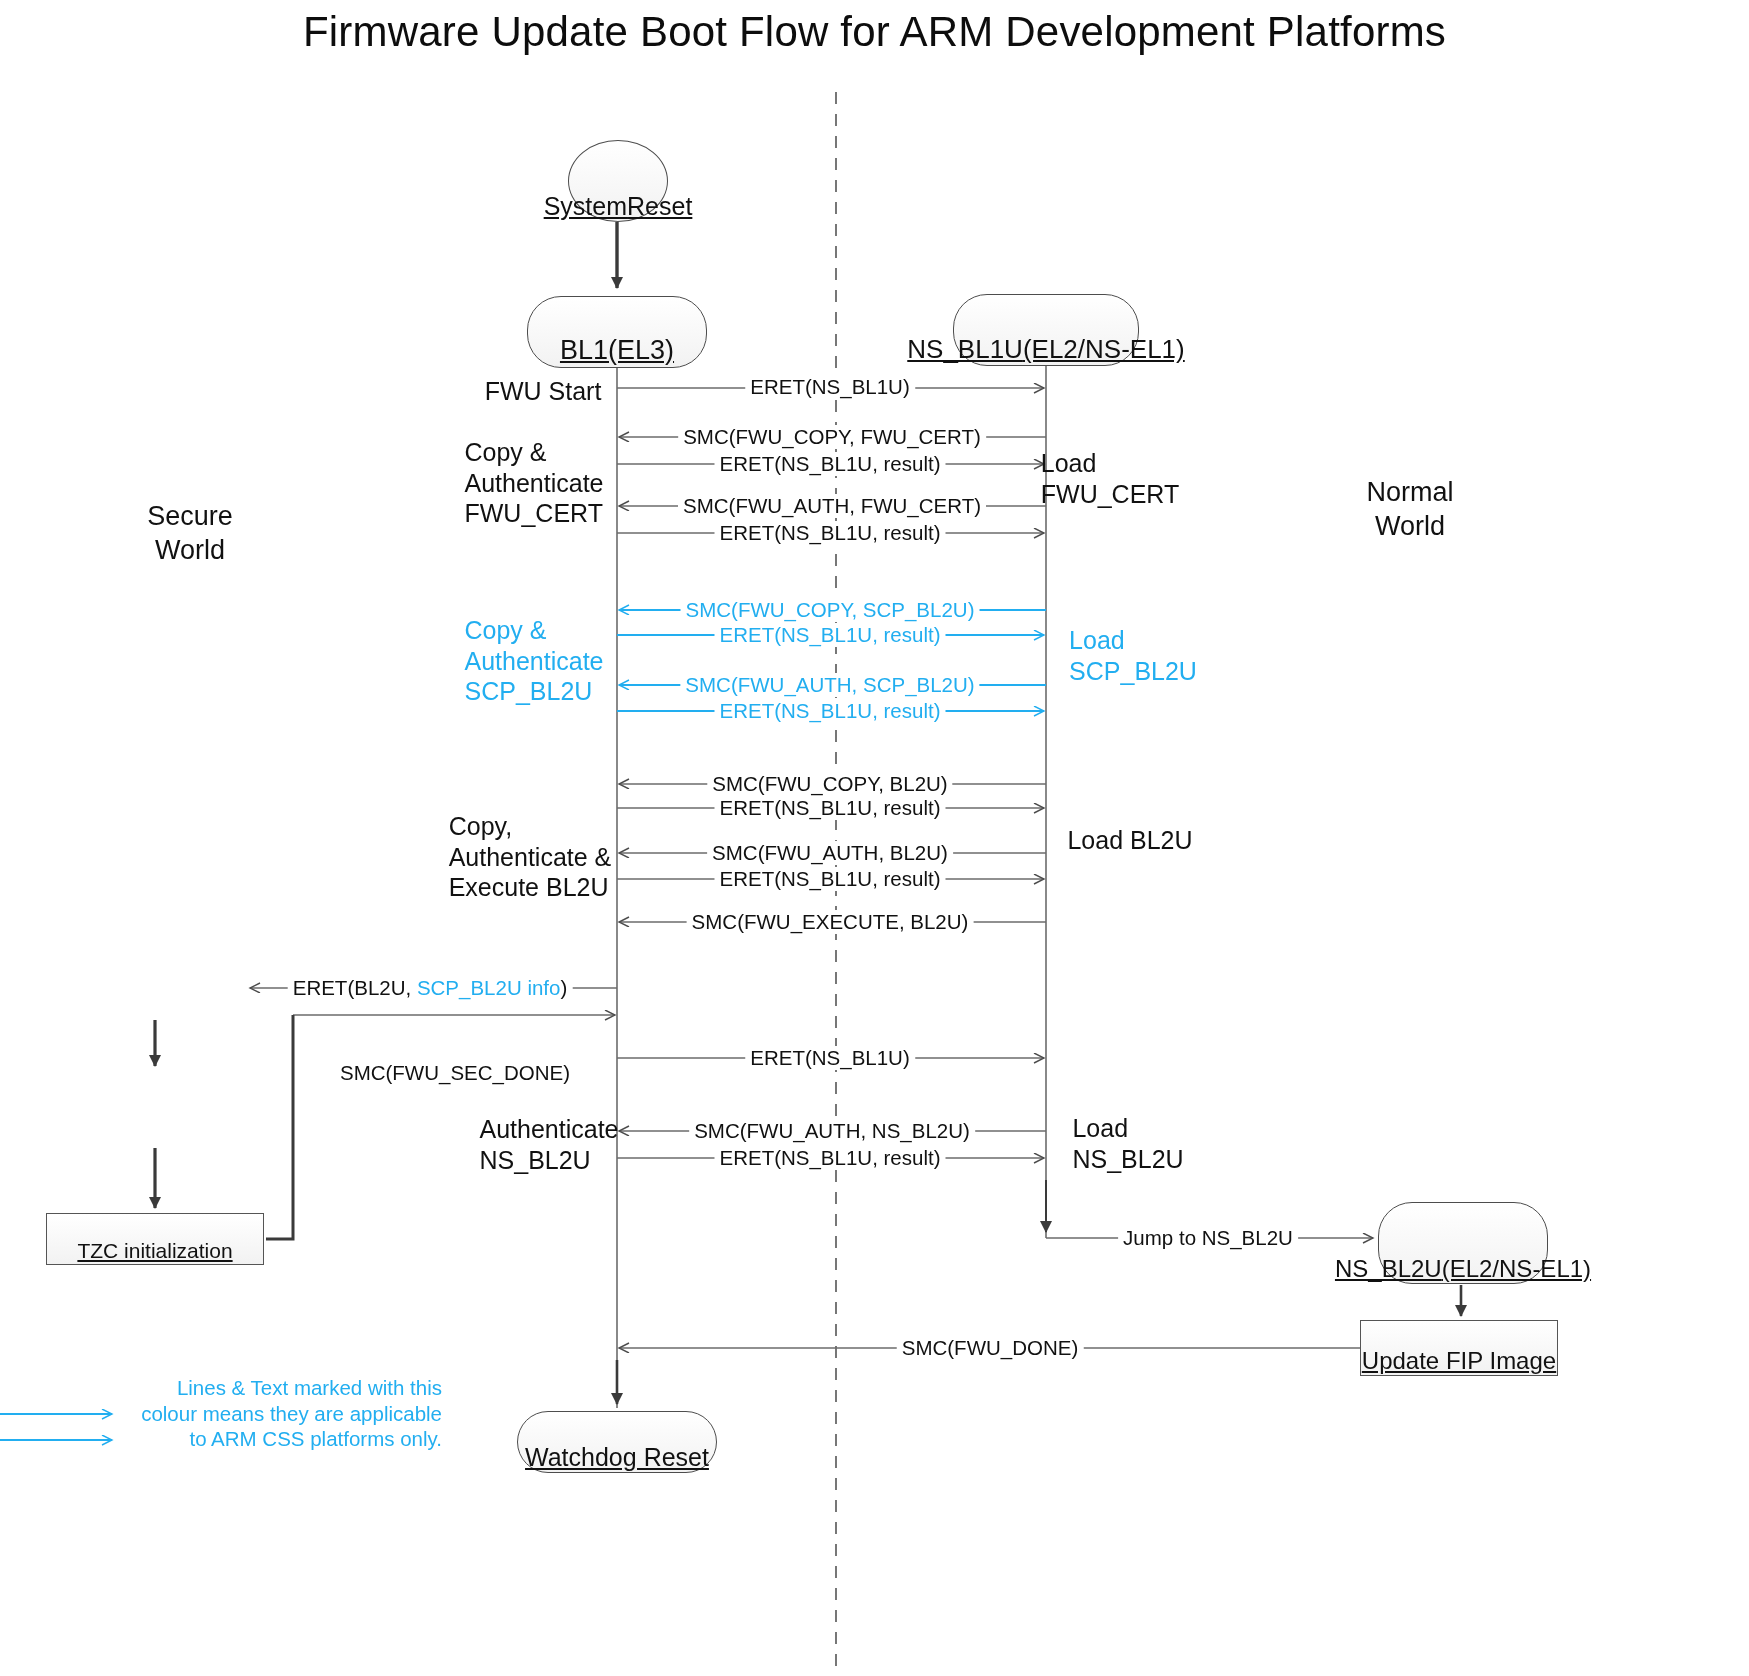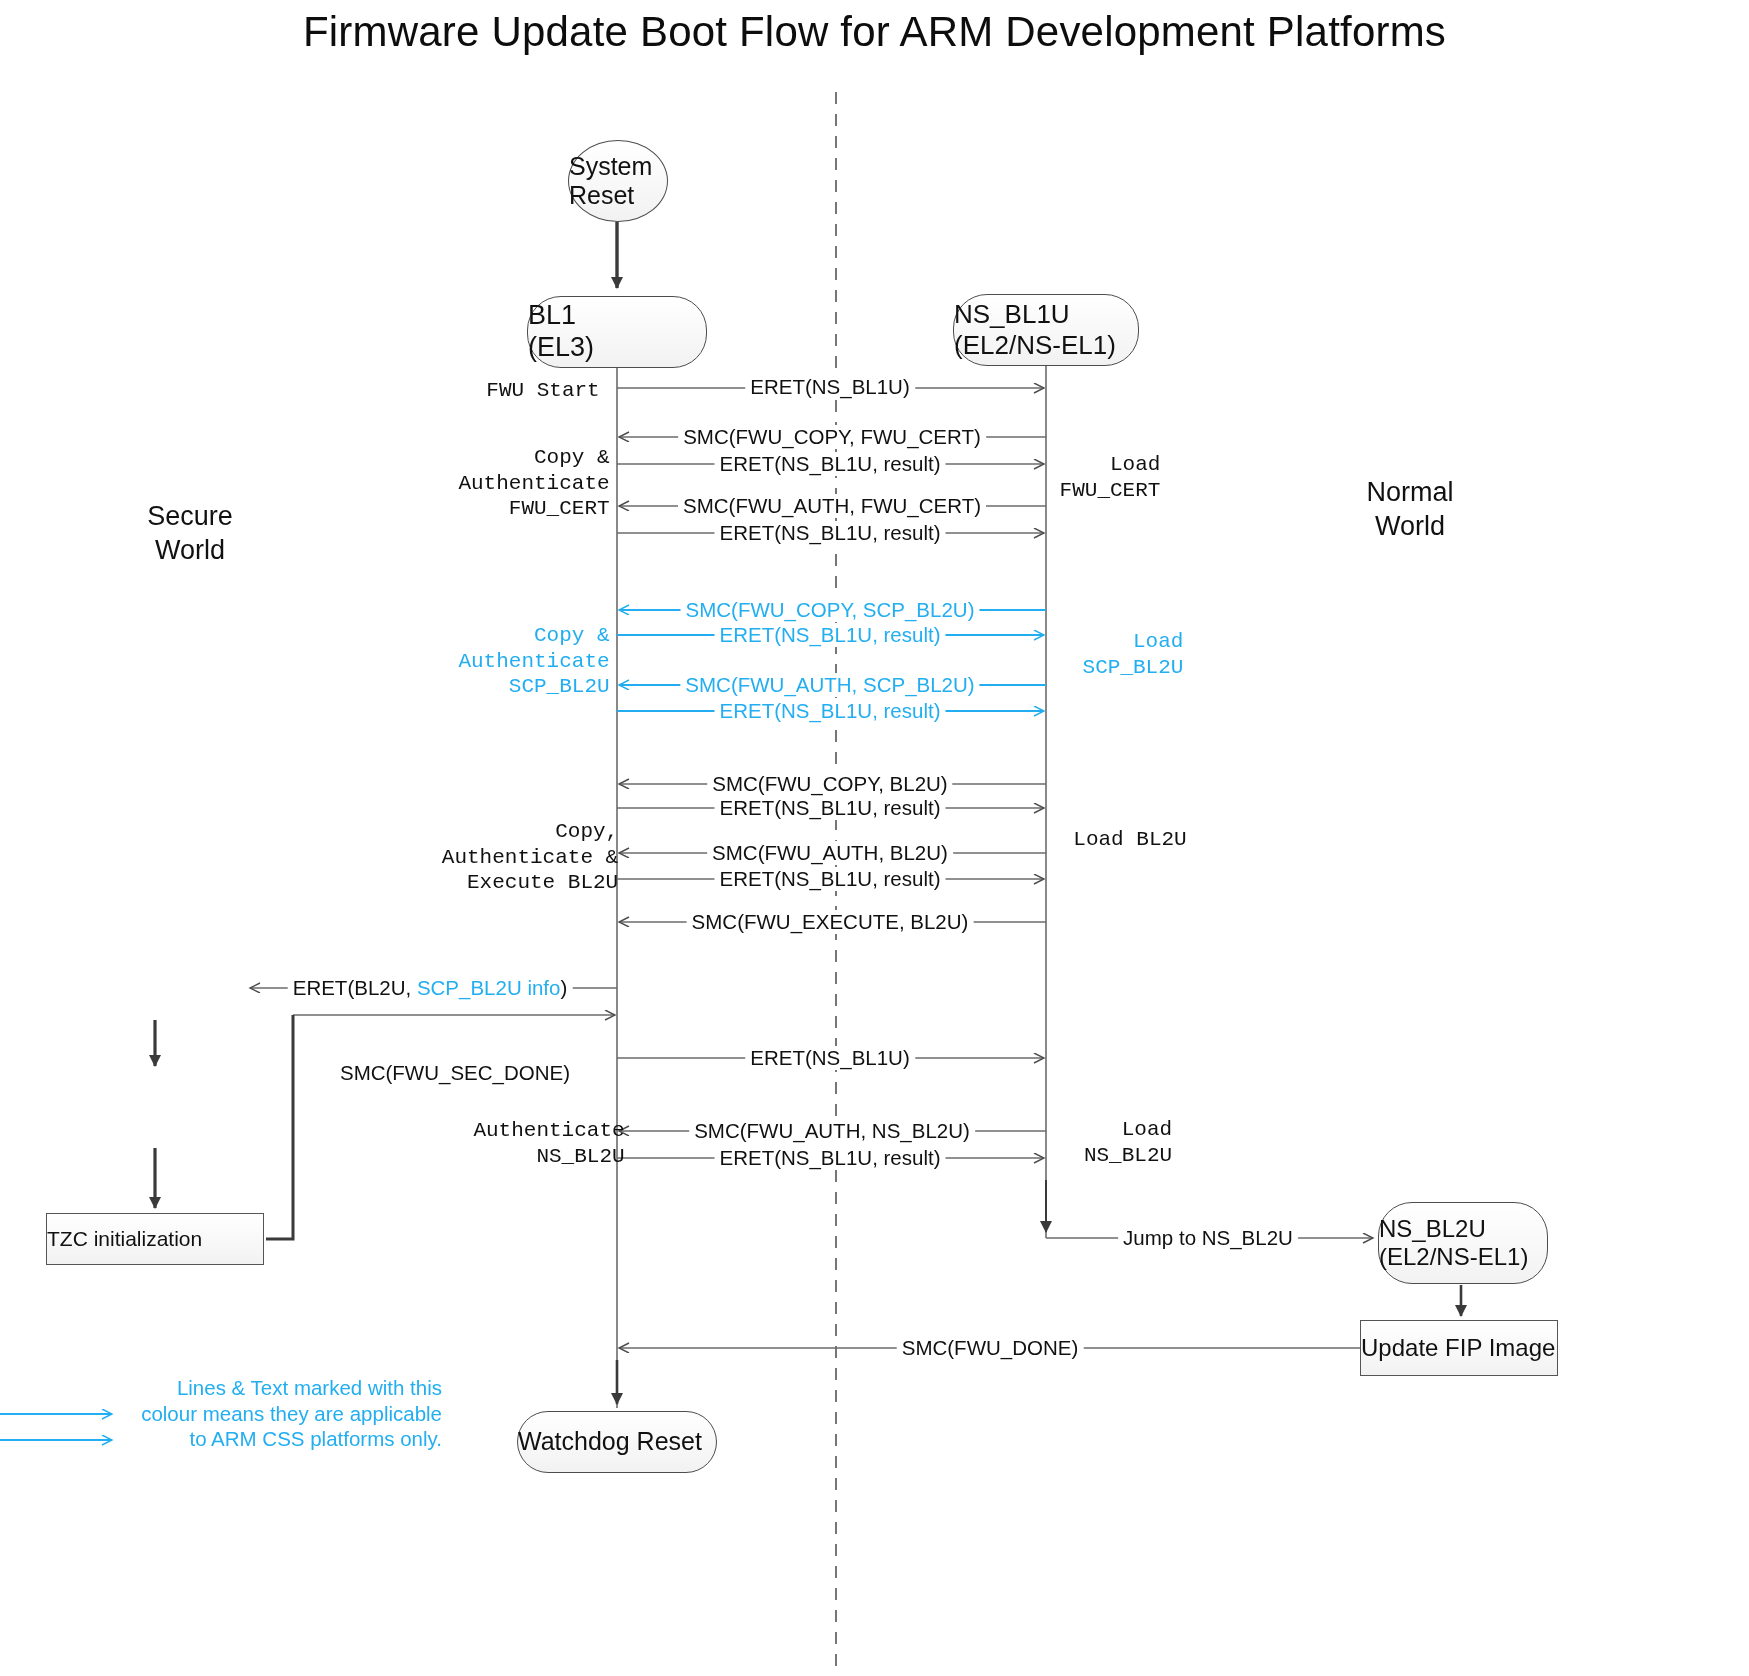--- a/index.html
+++ b/index.html
@@ -17,28 +17,29 @@
   #svg-layer{
     position:absolute;
     left:0; top:0;
     width:1749px;
     height:1676px;
   }
   .node{
     position:absolute;
     box-sizing:border-box;
     display:flex;
-    flex-direction:column;
-    align-items:flex-start;
+    flex-direction:row;
+    align-items:flex-end;
     justify-content:center;
     text-align:center;
     background:linear-gradient(to bottom,#ffffff 0%,#f2f2f2 100%);
     border:1.6px solid #4d4d4d;
     color:#111;
     line-height:1.18;
+    text-decoration:underline;
   }
   .node.rounded{ border-radius:34px; }
   .node.ellipse{ border-radius:50%; }
   .node.rect{ border-radius:0; }
   .node-line{ display:block; white-space:nowrap; }
 
   .title{
     position:absolute;
     left:0; top:8px;
     width:1749px;
@@ -64,26 +65,25 @@
     padding:0 5px;
     font-size:20.5px;
     white-space:nowrap;
     color:#111;
   }
   .msg-label.cyan{ color:#22AEF0; }
 
   .side-note{
     position:absolute;
     transform:translate(-50%,-50%);
-    text-align:right;
-    font-size:21px;
+    text-align:left;
+    font-size:25px;
     line-height:1.22;
     white-space:pre-line;
     color:#111;
-    font-family:Liberation Mono, monospace;
   }
   .side-note.cyan{ color:#22AEF0; }
 
   .legend-text{
     position:absolute;
     font-size:20.5px;
     line-height:1.25;
     text-align:right;
     color:#22AEF0;
     white-space:pre-line;

